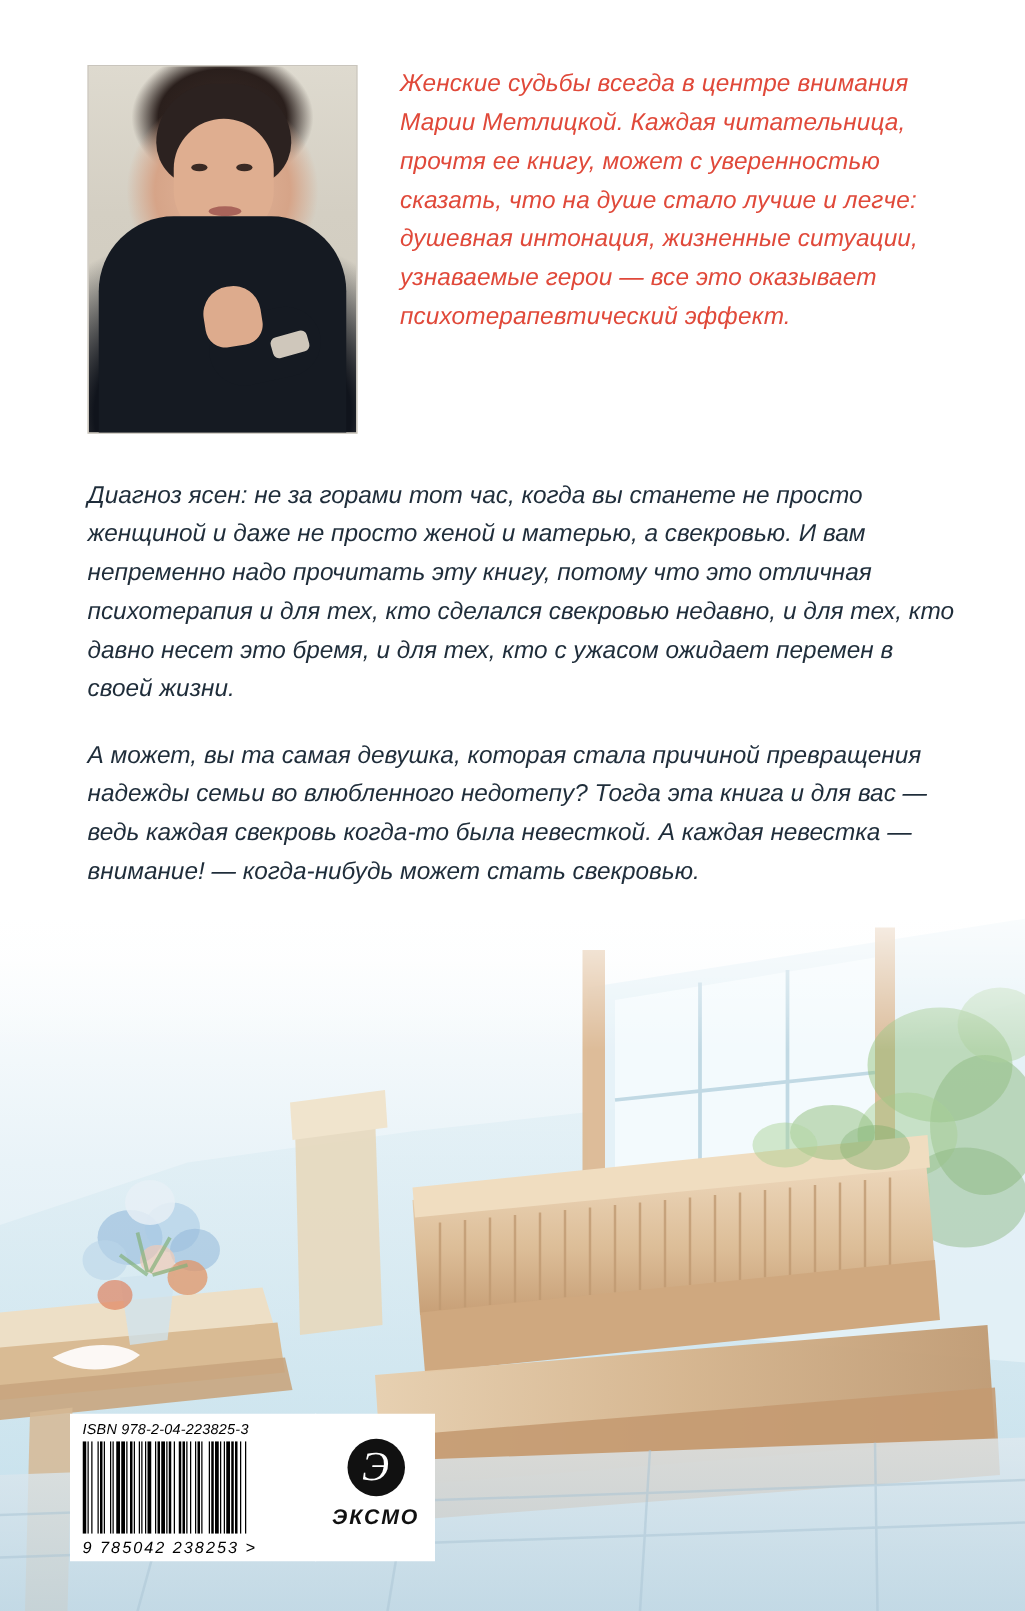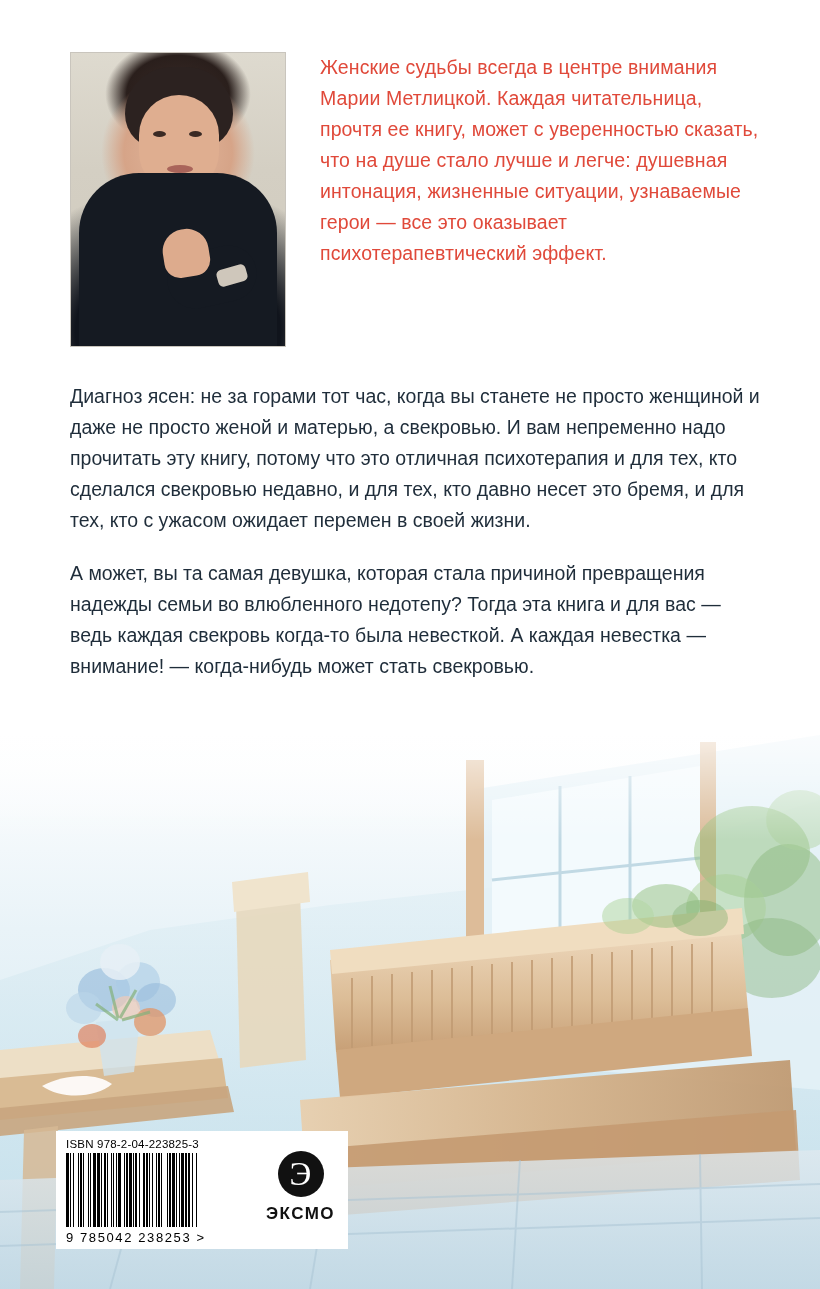--- a/index.html
+++ b/index.html
@@ -12,20 +12,21 @@
     background: #ffffff;
     font-family: "Liberation Sans", sans-serif;
     overflow: hidden;
   }
   #book-back-cover {
     position: relative;
     width: 820px;
     height: 1289px;
     background: #ffffff;
     overflow: hidden;
+    font-style: italic;
   }
 
   
   .art-layer {
     position: absolute;
     left: 0;
     top: 0;
     width: 820px;
     height: 1289px;
     pointer-events: none;

